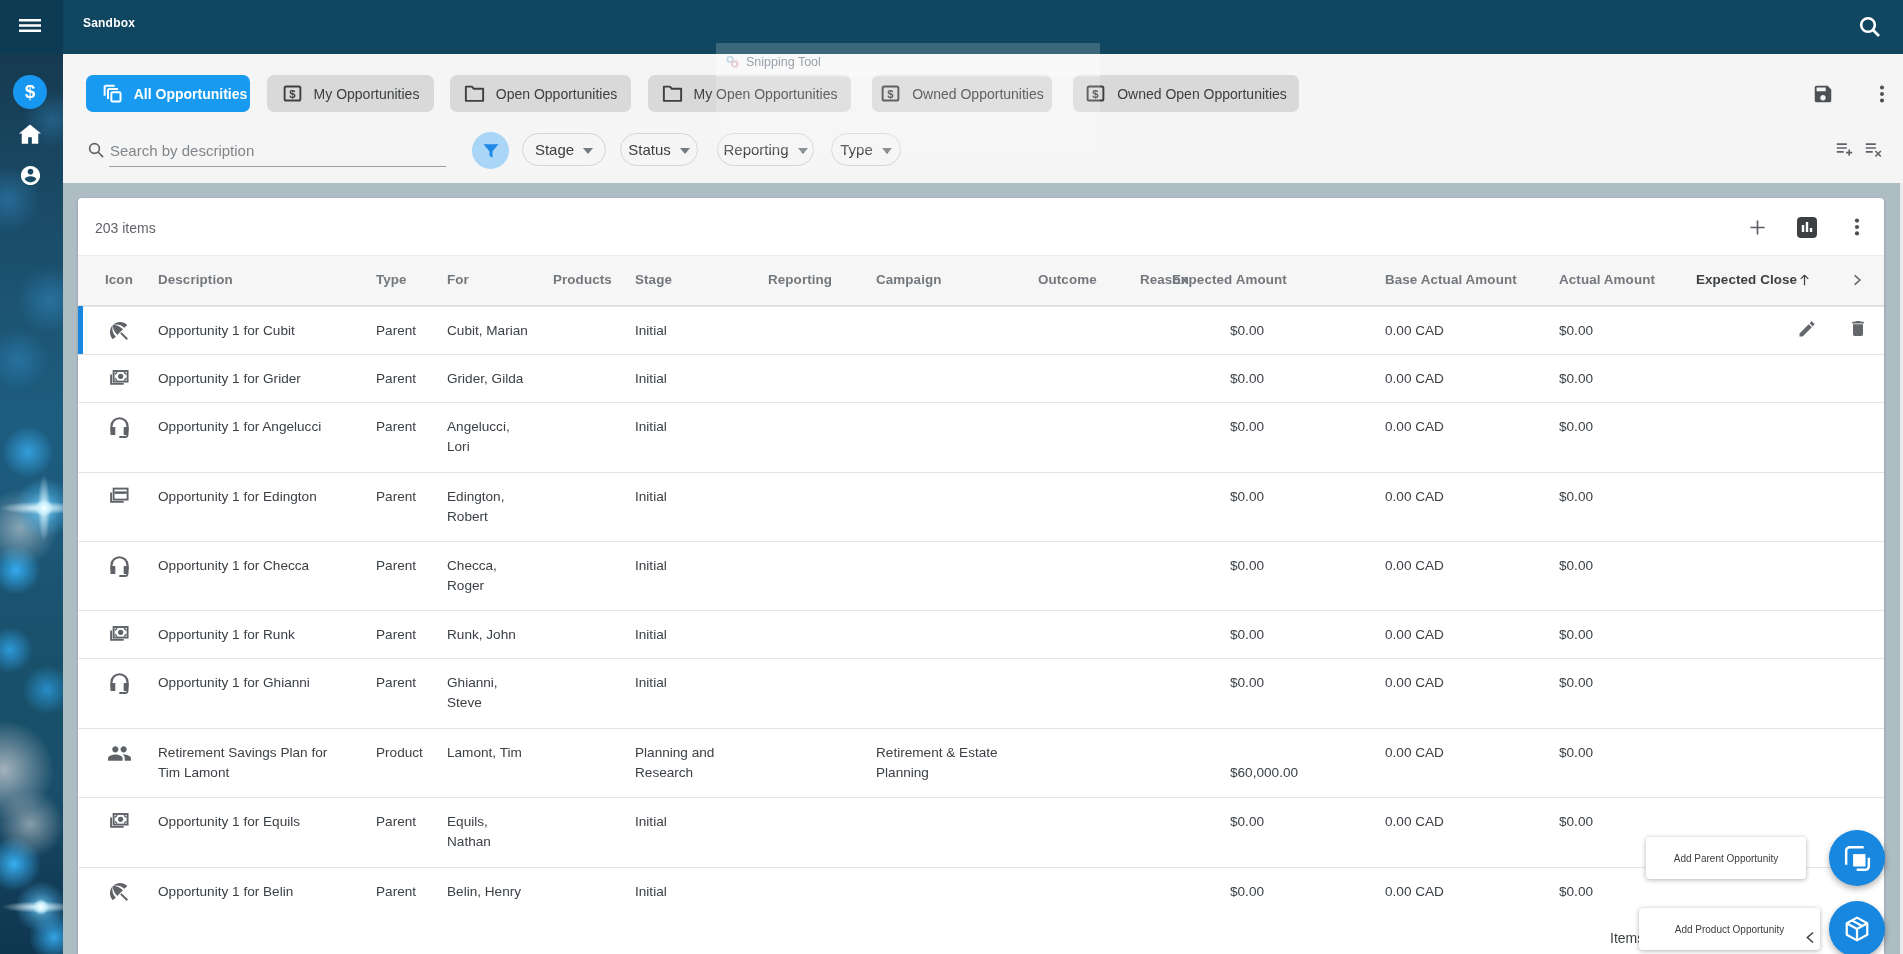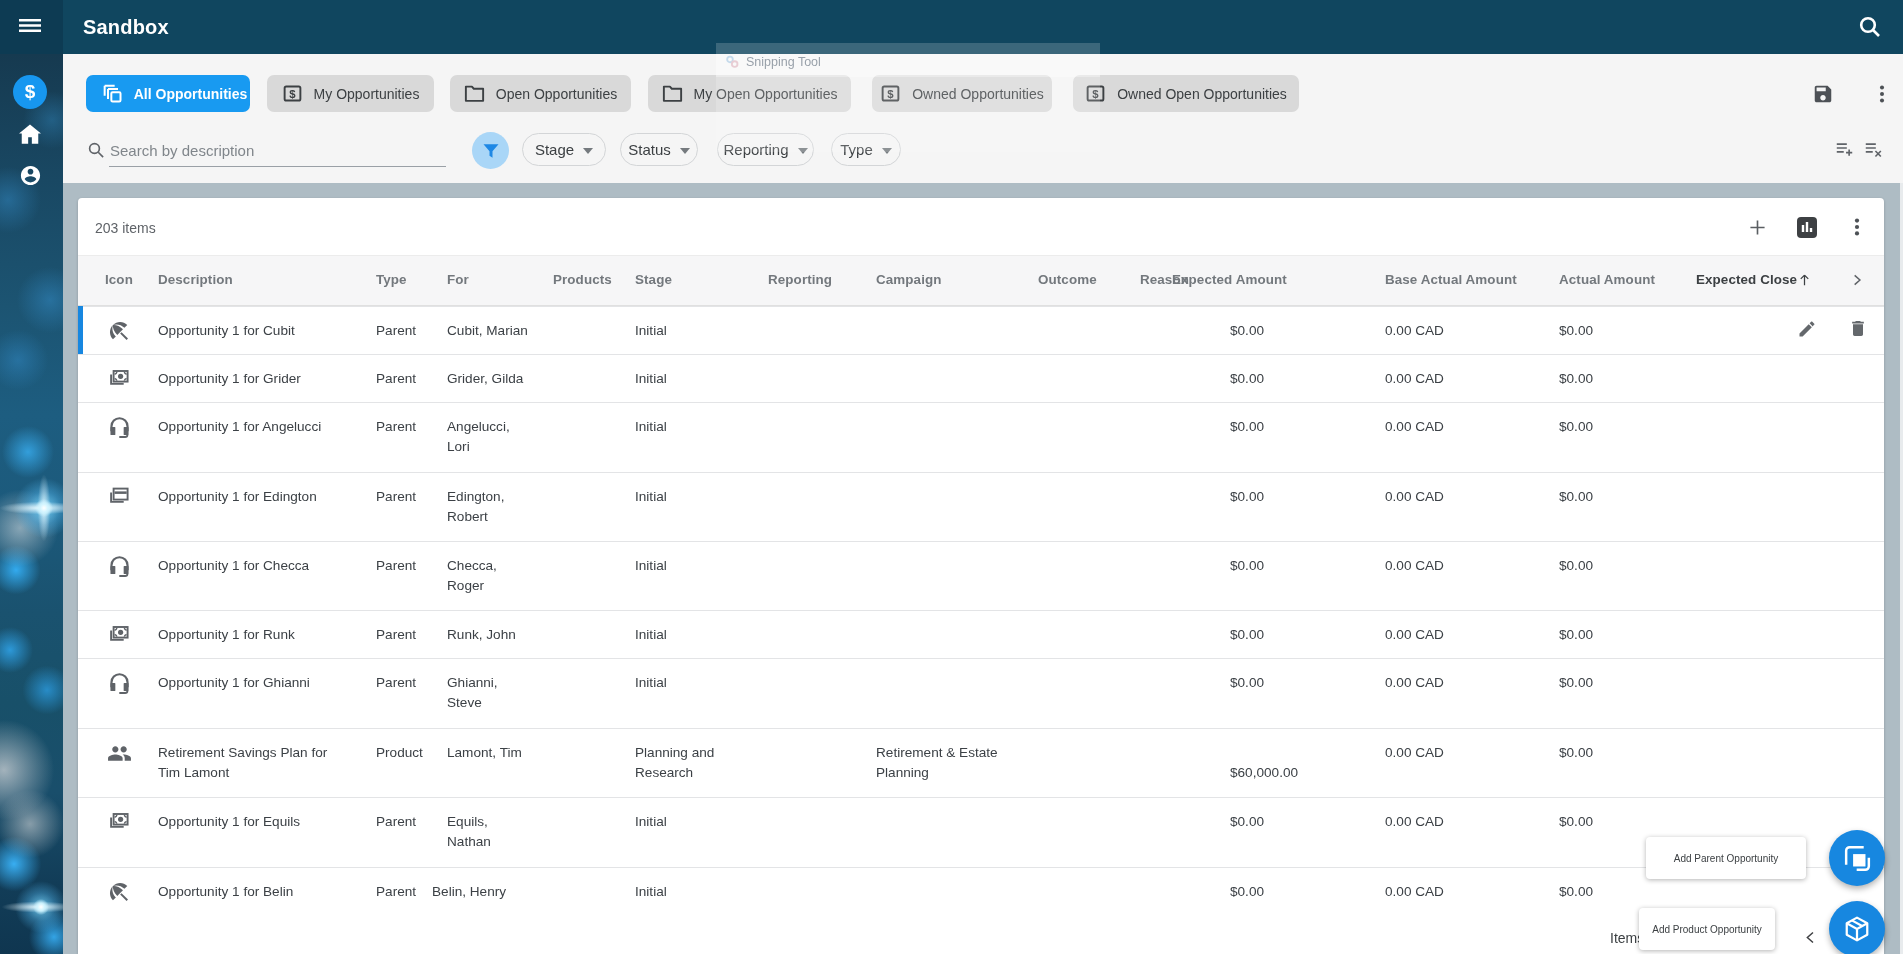--- a/index.html
+++ b/index.html
@@ -1,19 +1,19 @@
 <!DOCTYPE html>
 <html><head>
 <meta charset="utf-8">
 <style>
 * { margin:0; padding:0; box-sizing:border-box; }
 html,body { width:1903px; height:954px; overflow:hidden; font-family:"Liberation Sans", sans-serif; background:#f5f5f5; }
 .abs { position:absolute; }
 .topbar { position:absolute; left:0; top:0; width:1903px; height:54px; background:#10465f; z-index:20; }
-.title { position:absolute; left:83px; top:16px; color:#fff; font-size:20px; font-weight:700; letter-spacing:.2px;text-align:right; }
+.title { position:absolute; left:83px; top:16px; color:#fff; font-size:12px; font-weight:700; letter-spacing:.2px;text-align:right; }
 .sidebar { position:absolute; left:0; top:54px; width:63px; height:900px; z-index:21;
   background:
     radial-gradient(circle 9px at 44px 454px, #ffffff, rgba(210,245,255,.95) 45%, rgba(140,220,255,0) 100%),
     radial-gradient(ellipse 58px 9px at 40px 454px, rgba(235,250,255,.95), rgba(150,225,255,0) 70%),
     radial-gradient(ellipse 9px 48px at 44px 454px, rgba(235,250,255,.8), rgba(150,225,255,0) 70%),
     radial-gradient(circle 30px at 44px 454px, rgba(120,215,255,.9), rgba(80,180,235,.45) 55%, rgba(60,150,210,0) 100%),
     radial-gradient(circle 8px at 41px 853px, #ffffff, rgba(210,245,255,.95) 45%, rgba(140,220,255,0) 100%),
     radial-gradient(ellipse 52px 8px at 38px 853px, rgba(235,250,255,.9), rgba(150,225,255,0) 70%),
     radial-gradient(circle 26px at 41px 853px, rgba(120,215,255,.85), rgba(80,180,235,.4) 55%, rgba(60,150,210,0) 100%),
     radial-gradient(circle 52px at 20px 474px, rgba(208,217,222,.6), rgba(200,210,215,0) 74%),
@@ -321,21 +321,21 @@
 <div class="cell" style="left:635px;top:812px;">Initial</div>
 <div class="cell" style="left:1230px;top:812px;">$0.00</div>
 <div class="cell" style="left:1385px;top:812px;">0.00 CAD</div>
 <div class="cell" style="left:1559px;top:812px;">$0.00</div>
 <div class="rowline" style="top:867px"></div>
 <div class="ricon" style="left:107px;top:880px"><svg width="24" height="24" viewBox="0 0 24 24">
       <path fill="#5f6368" d="M13.127 14.56l1.43-1.43 6.44 6.443L19.57 21zm4.293-5.73l2.86-2.86c-3.95-3.95-10.35-3.96-14.3-.02 3.93-1.3 8.31-.25 11.44 2.88zM5.95 5.98c-3.94 3.95-3.93 10.35.02 14.3l2.86-2.86C5.7 14.29 4.65 9.91 5.95 5.98zm.02-.02l-.01.01c-.38 3.01 1.17 6.88 4.3 10.02l5.73-5.73c-3.13-3.13-7.01-4.68-10.02-4.3z"></path>
     </svg></div>
 <div class="cell" style="left:158px;top:882px;">Opportunity 1 for Belin</div>
 <div class="cell" style="left:376px;top:882px;">Parent</div>
-<div class="cell" style="left:432px;top:882px;">Belin, Henry</div>
+<div class="cell" style="left:447px;top:882px;">Belin, Henry</div>
 <div class="cell" style="left:635px;top:882px;">Initial</div>
 <div class="cell" style="left:1230px;top:882px;">$0.00</div>
 <div class="cell" style="left:1385px;top:882px;">0.00 CAD</div>
 <div class="cell" style="left:1559px;top:882px;">$0.00</div>
 <div class="abs" style="left:78px;top:306px;width:5px;height:48px;background:#1787e0;z-index:4"></div>
 <svg class="abs" style="left:1797px;top:319px;z-index:4" width="20" height="20" viewBox="0 0 24 24">
     <path fill="#64686c" d="M3 17.25V21h3.75L17.81 9.94l-3.75-3.75L3 17.25zM20.71 7.04c.39-.39.39-1.02 0-1.41l-2.34-2.34c-.39-.39-1.02-.39-1.41 0l-1.83 1.83 3.75 3.75 1.41-1.83z"></path>
   </svg>
 <svg class="abs" style="left:1848px;top:318px;z-index:4" width="20" height="21" viewBox="0 0 24 24">
     <path fill="#64686c" d="M6 19c0 1.1.9 2 2 2h8c1.1 0 2-.9 2-2V7H6v12zM19 4h-3.5l-1-1h-5l-1 1H5v2h14V4z"></path>
@@ -347,21 +347,21 @@
   </svg>
 <div class="ghost">
     <div class="strip"></div>
     <span class="gtxt">Snipping Tool</span>
 <svg class="abs" style="left:9px;top:12px;opacity:.55" width="15" height="15" viewBox="0 0 24 24">
       <circle cx="8" cy="7" r="4.5" fill="none" stroke="#9bc1e0" stroke-width="3"></circle>
       <circle cx="15.5" cy="14.5" r="4.5" fill="none" stroke="#dbaab6" stroke-width="3"></circle>
     </svg>
   </div>
 <div class="tooltip" style="left:1646px;top:837px;width:160px;height:42px;">Add Parent Opportunity</div>
-<div class="tooltip" style="left:1639px;top:908px;width:136px;height:42px;">Add Product Opportunity</div>
+<div class="tooltip" style="left:1639px;top:908px;width:181px;height:42px;">Add Product Opportunity</div>
 <div class="fab" style="left:1829px;top:830px;">
     <svg width="33" height="33" viewBox="0 0 24 24">
       <path d="M16.5 3.75H6.3A2.55 2.55 0 0 0 3.75 6.3V16.5" fill="none" stroke="#fff" stroke-width="1.8"></path>
       <rect x="8.8" y="8.8" width="9" height="9" fill="#fff"></rect>
       <path d="M20.25 11.4V17.7A2.55 2.55 0 0 1 17.7 20.25H11.4" fill="none" stroke="#fff" stroke-width="1.8"></path>
     </svg>
   </div>
 <div class="fab" style="left:1829px;top:901px;">
     <svg width="30" height="30" viewBox="0 0 24 24">
       <path d="M12 2.9L20.2 7.4V16.6L12 21.1L3.8 16.6V7.4Z" fill="none" stroke="#fff" stroke-width="1.8" stroke-linejoin="round"></path>

